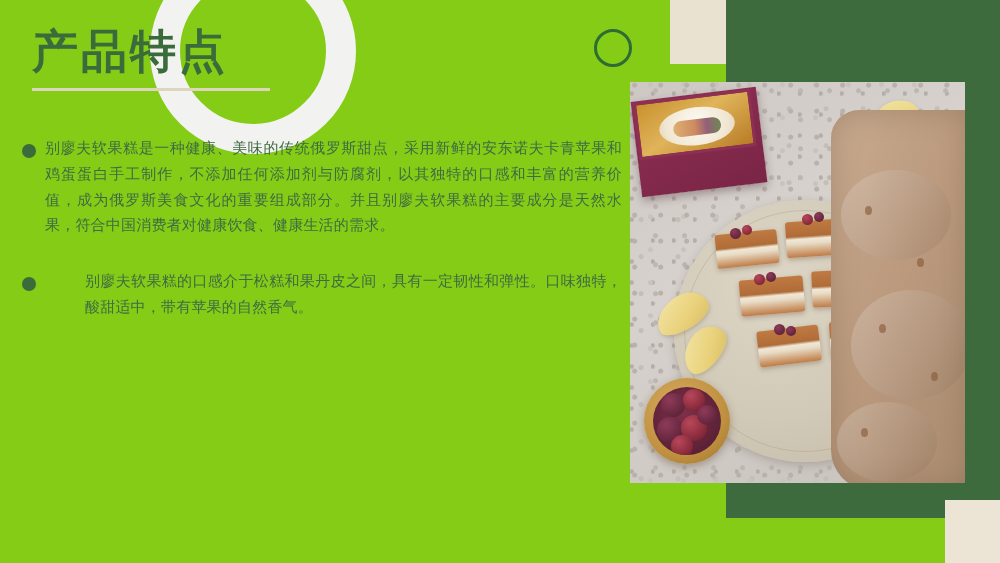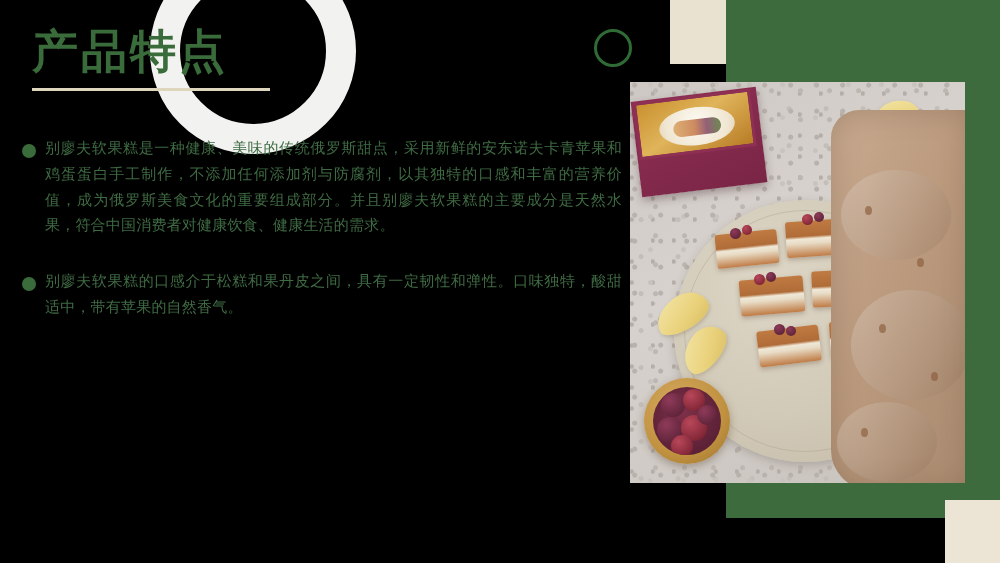--- a/index.html
+++ b/index.html
@@ -2,21 +2,21 @@
 <html><head>
 <meta charset="utf-8">
 <style>
   html,body{margin:0;padding:0;}
   body{
     width:1000px;height:563px;
     background:#ffffff;
     font-family:"Liberation Sans","DejaVu Sans",sans-serif;
     overflow:hidden;position:relative;
   }
-  .slide{position:absolute;inset:0;overflow:hidden;background:#000000;}
+  .slide{position:absolute;inset:0;overflow:hidden;background:#84cc16;}
 
   
   .ring-watermark{
     position:absolute;left:150px;top:-52px;
     width:206px;height:206px;border-radius:50%;
     border:30px solid #f2f2f0;
     box-sizing:border-box;z-index:0;
   }
   .beige-top{
     position:absolute;left:670px;top:0;width:57px;height:64px;
@@ -46,21 +46,21 @@
   .title-rule{
     margin-top:14px;width:238px;height:3px;
     background:#ded5bd;
   }
 
   
   .body-copy{
     position:absolute;left:22px;top:135px;width:600px;z-index:5;
   }
   .para{display:flex;align-items:flex-start;margin-bottom:30px;}
-  .para:last-child{margin-bottom:0;}
+  .para:last-child{margin-bottom:0;gap:40px;}
   .bullet{
     flex:0 0 auto;width:14px;height:14px;border-radius:50%;
     background:#3a6b3a;margin-top:9px;margin-right:9px;
   }
   .para-text{
     font-size:15px;line-height:1.72;color:#3f6b43;
     letter-spacing:0.2px;text-align:justify;flex:1;
   }
 
   

